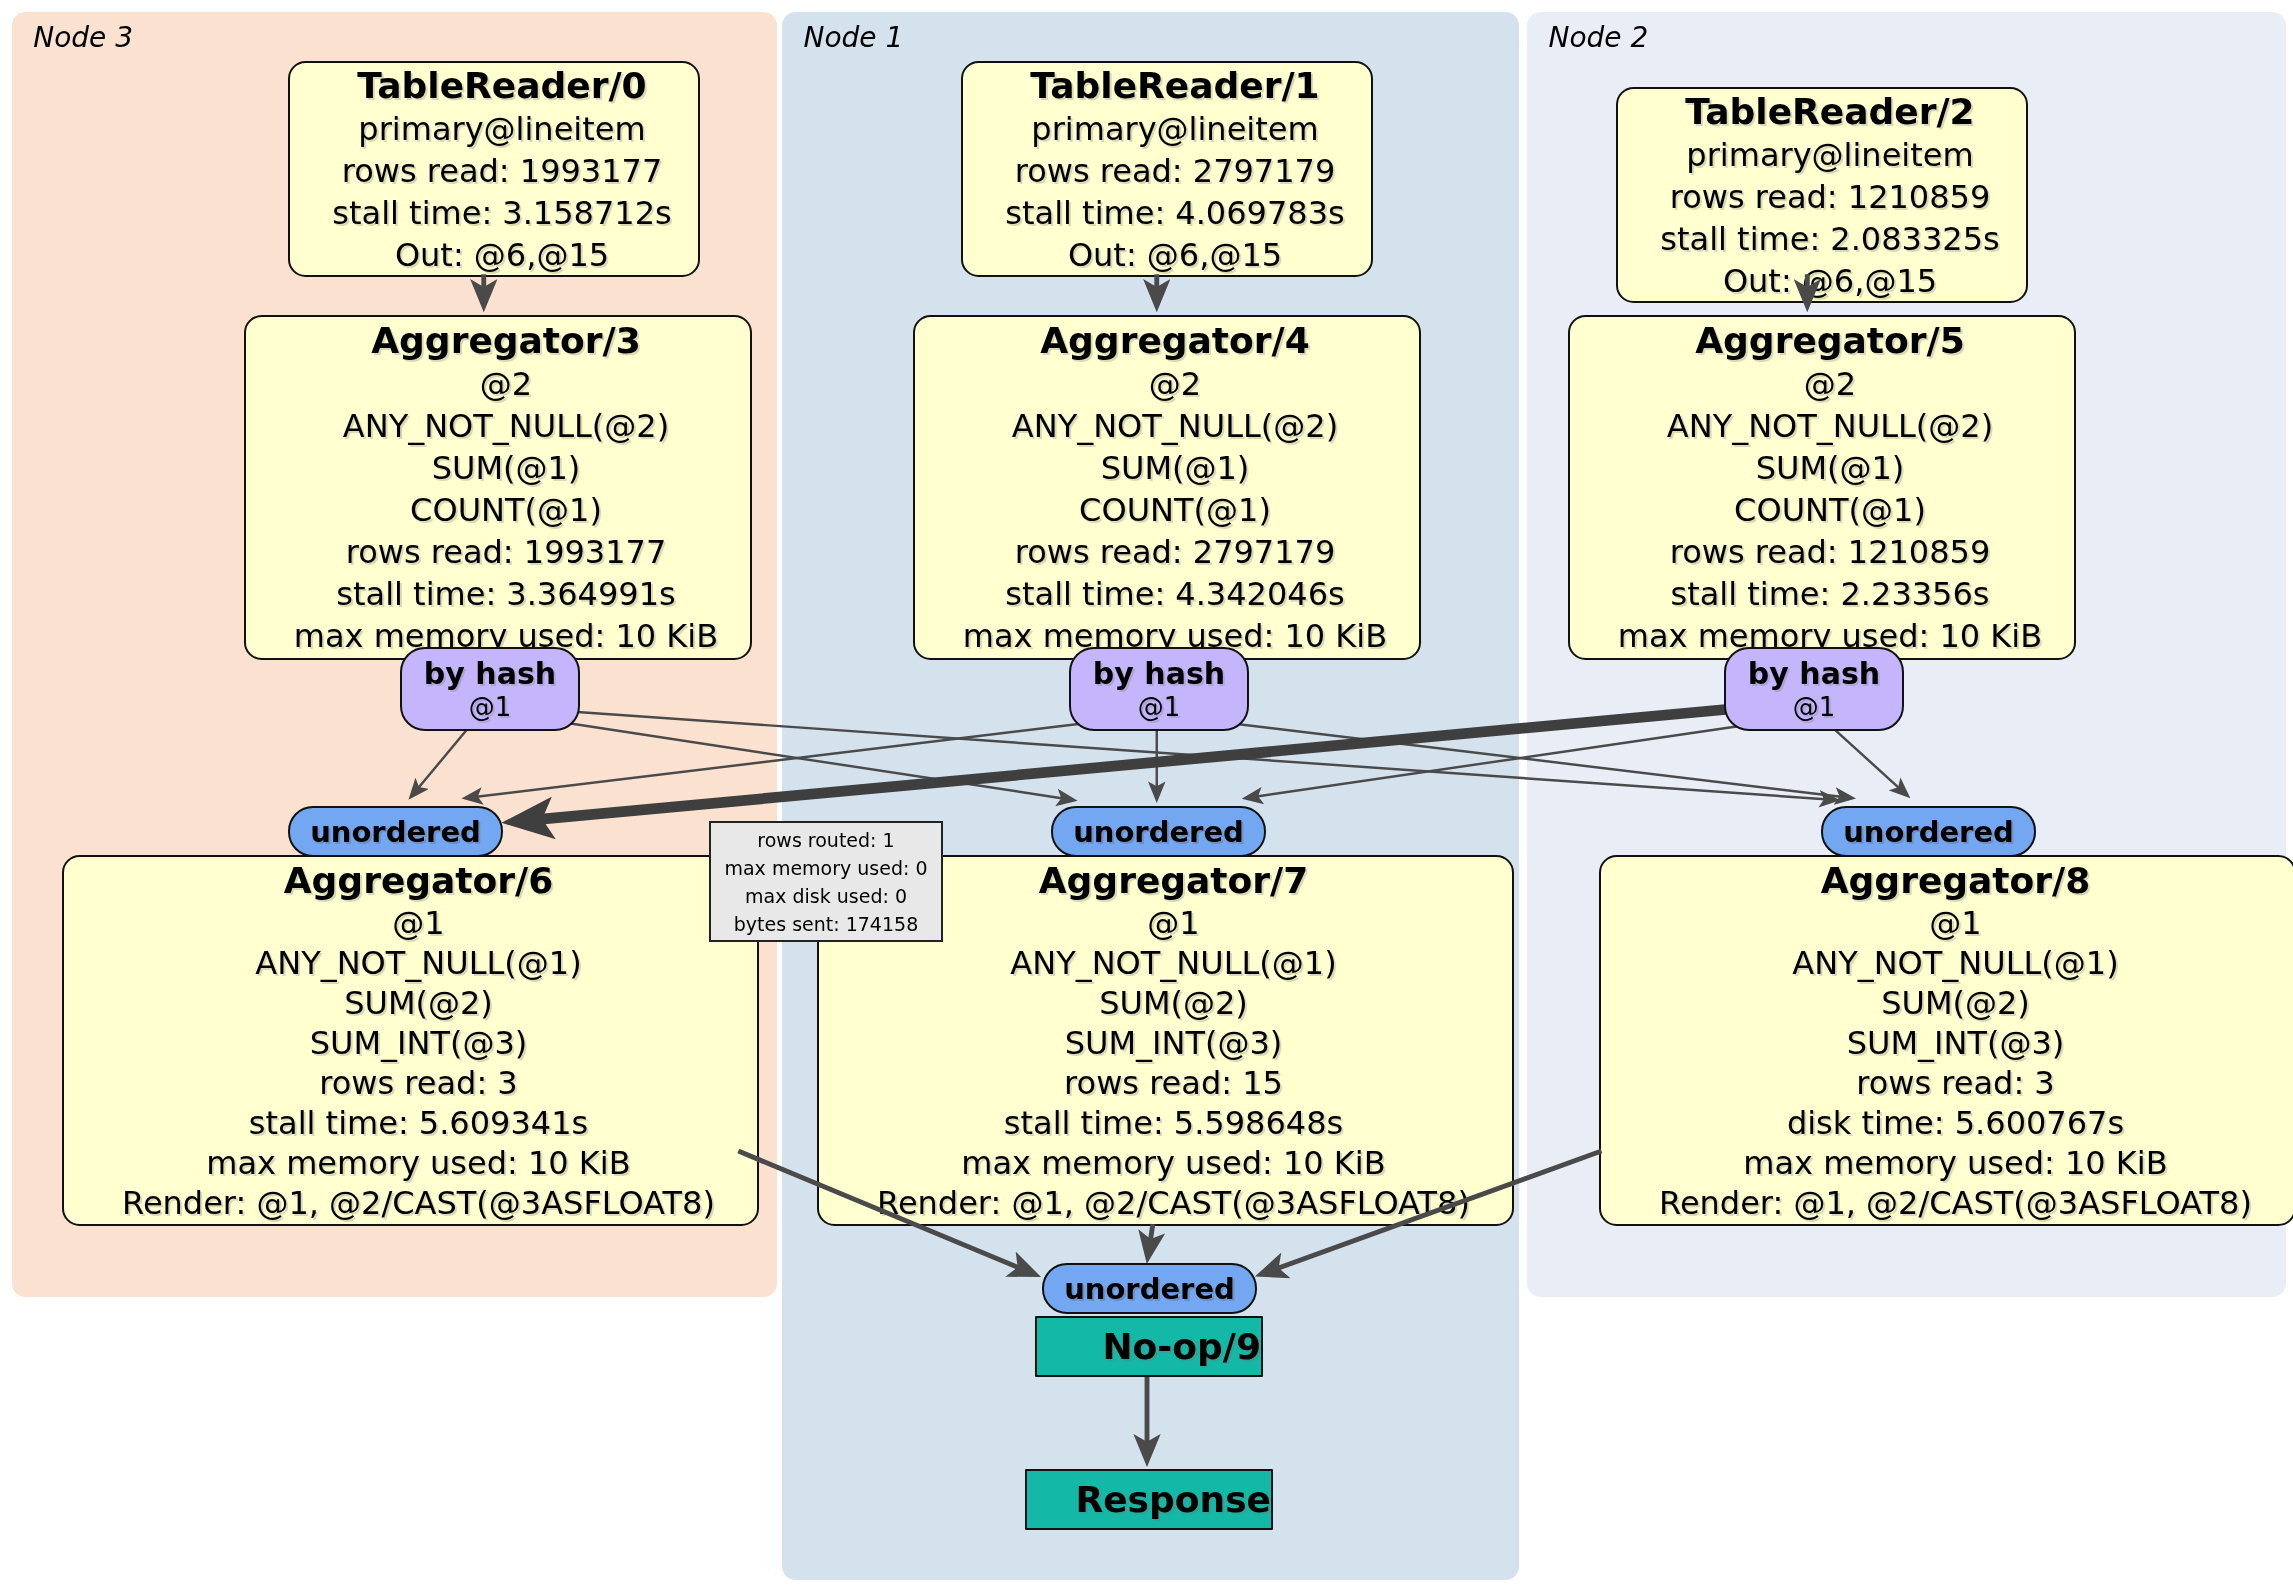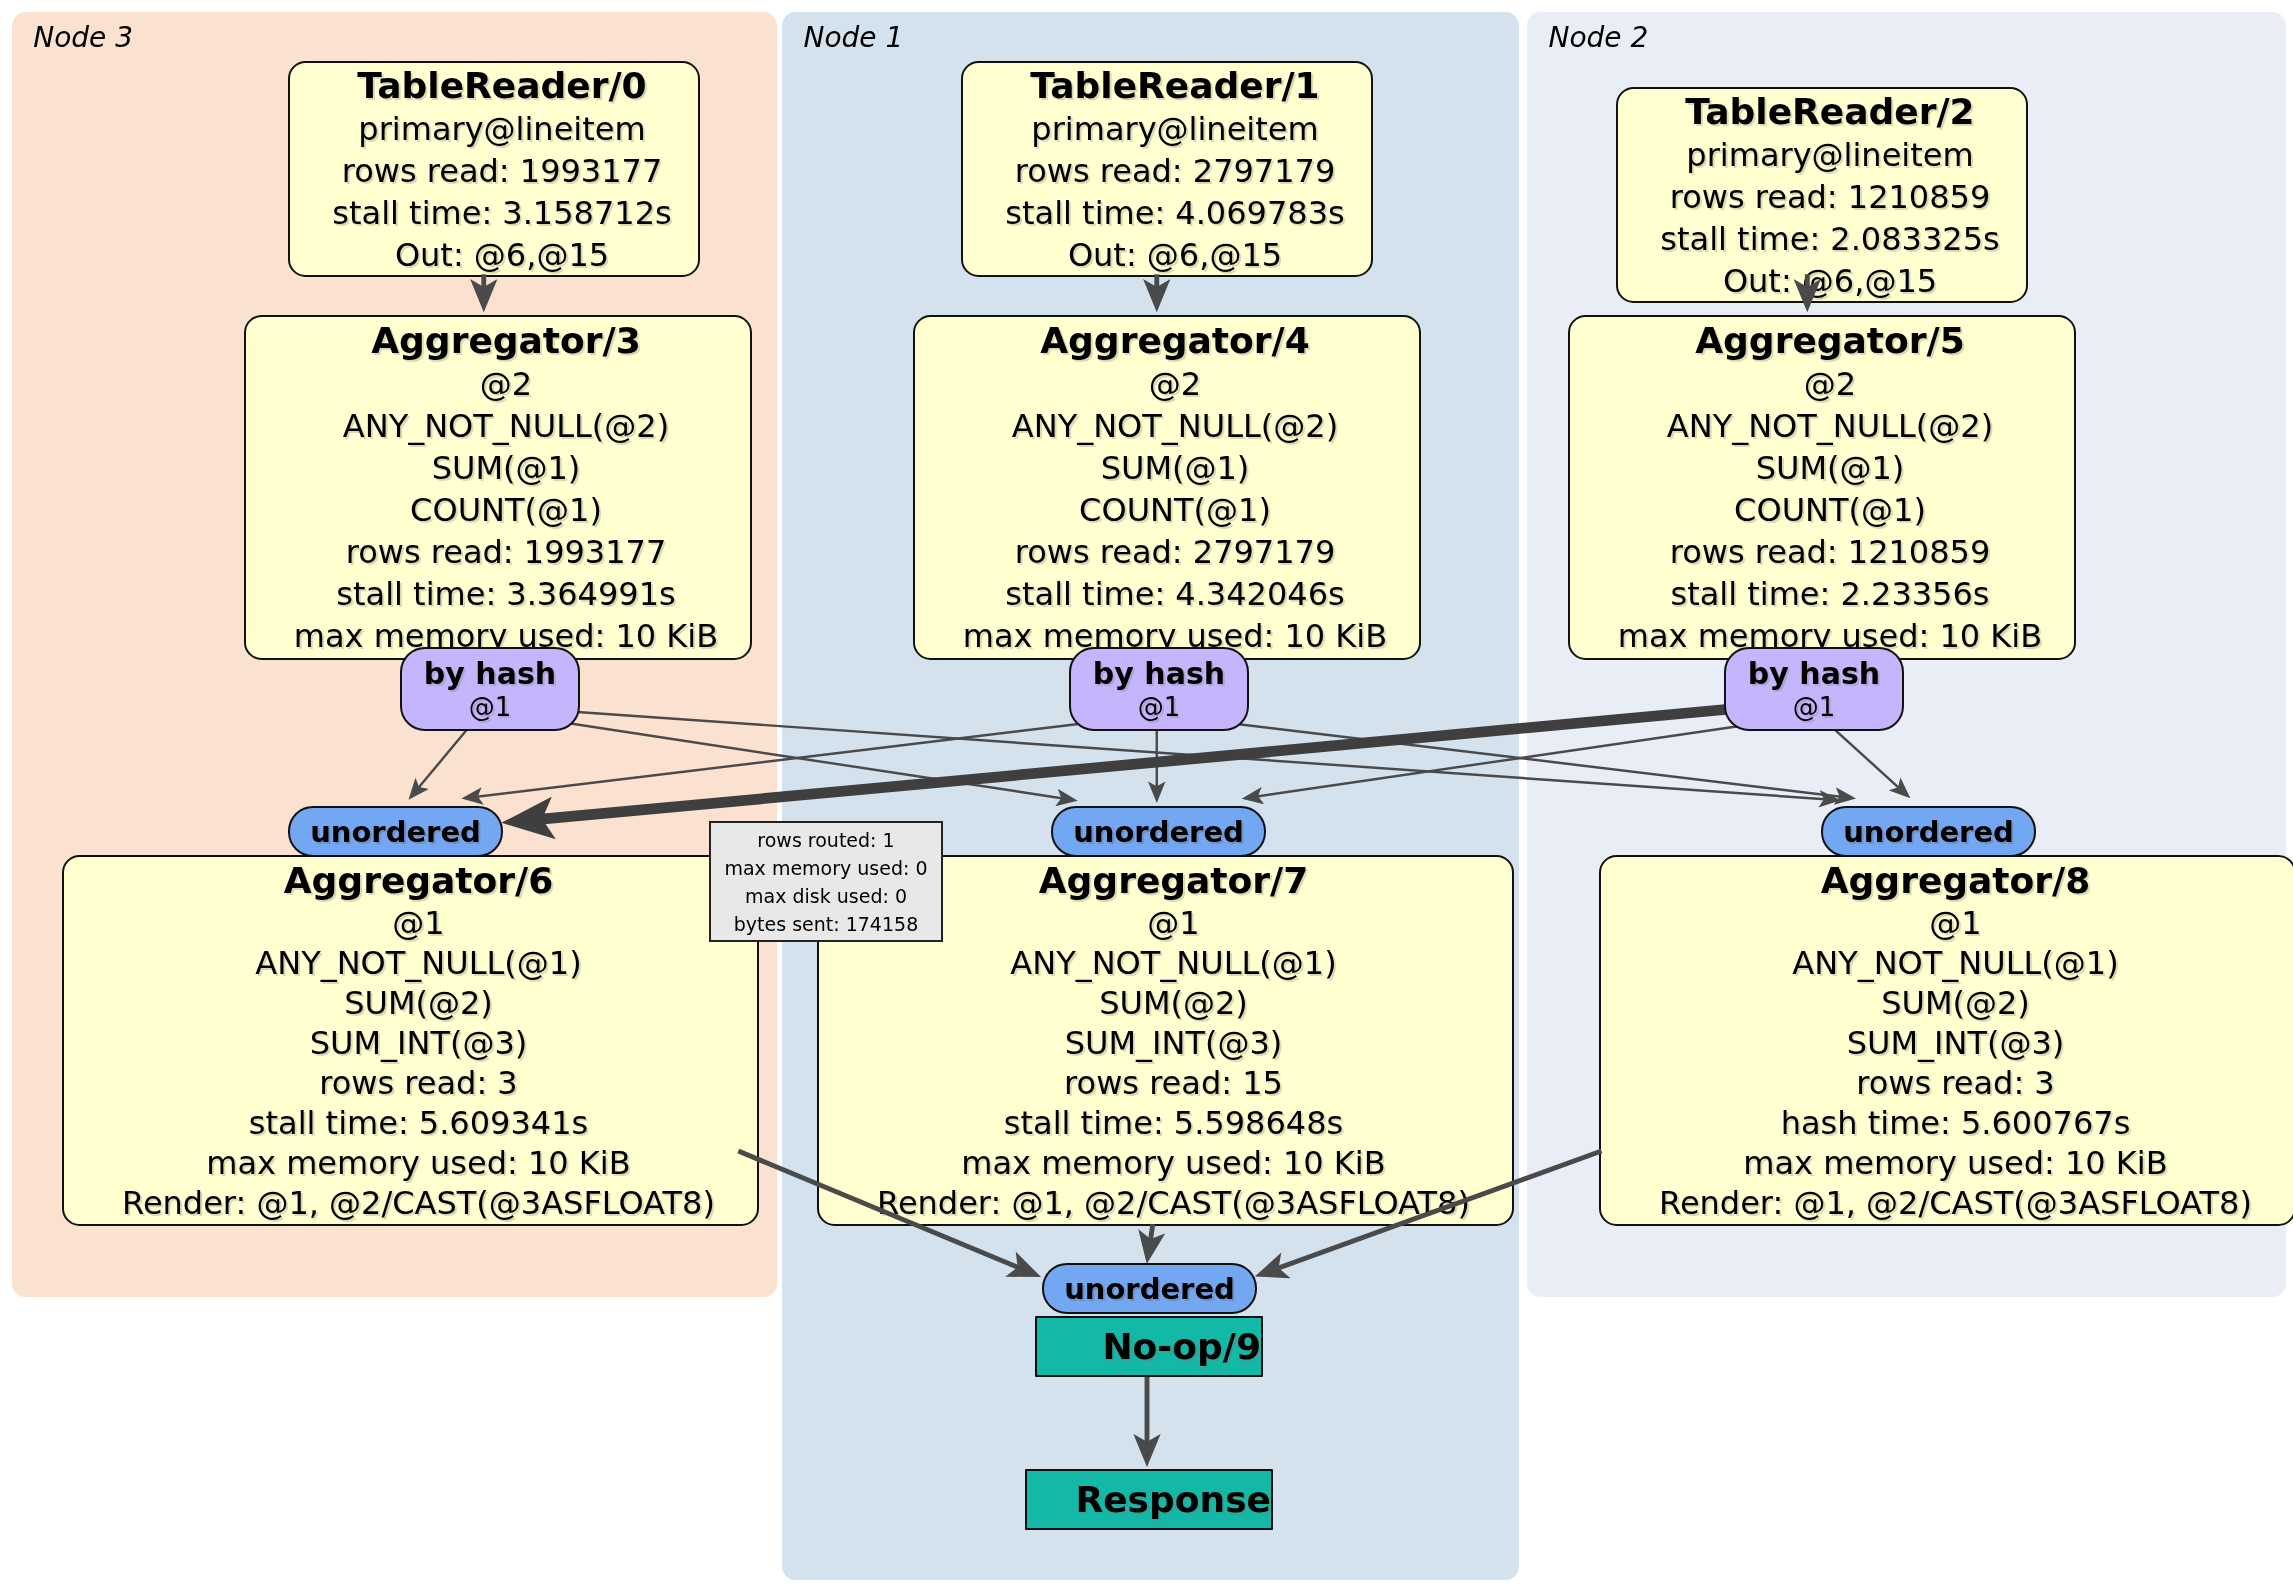--- a/index.html
+++ b/index.html
@@ -215,21 +215,21 @@
       </div>
   </div>
   <div class="pbox big" id="agg8">
     <div class="ptitle">Aggregator/8</div>
     <div>
         <div class="pline">@1</div>
         <div class="pline">ANY_NOT_NULL(@1)</div>
         <div class="pline">SUM(@2)</div>
         <div class="pline">SUM_INT(@3)</div>
         <div class="pline">rows read: 3</div>
-        <div class="pline">hash time: 5.600767s</div>
+        <div class="pline">disk time: 5.600767s</div>
         <div class="pline">max memory used: 10 KiB</div>
         <div class="pline">Render: @1, @2/CAST(@3ASFLOAT8)</div>
       </div>
   </div>
 
   <div class="router" id="byhash-l">
     <div class="router-label">by hash</div>
     <div class="router-key">@1</div>
   </div>
   <div class="router" id="byhash-m">

